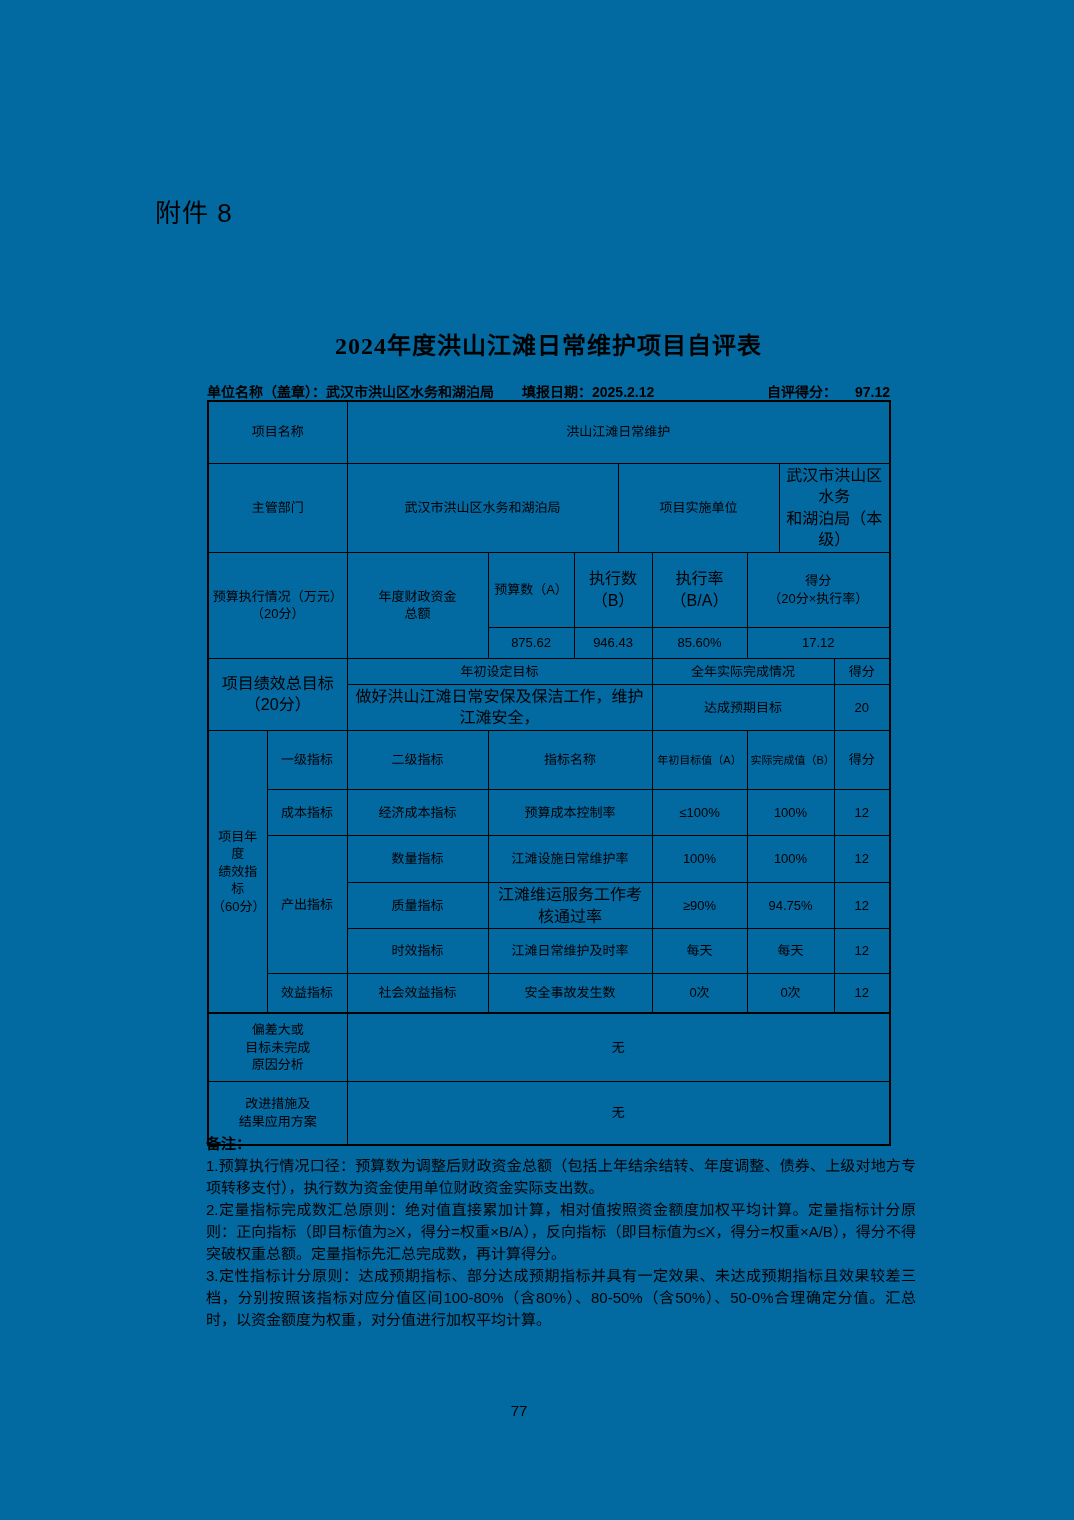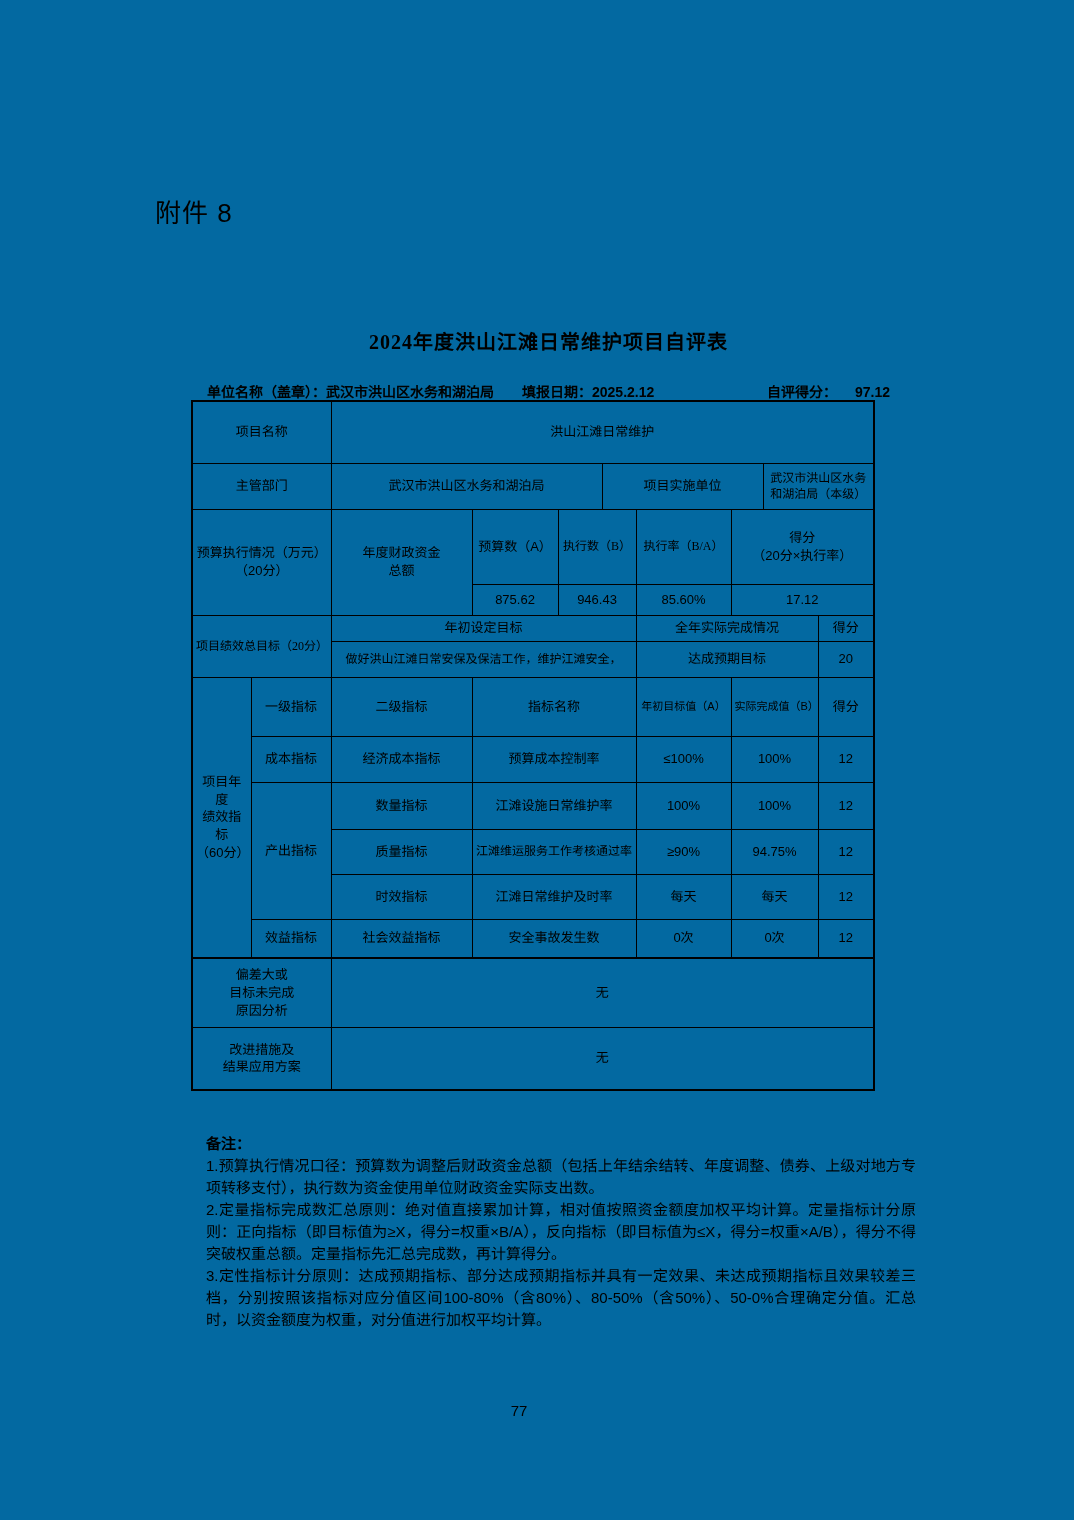--- a/index.html
+++ b/index.html
@@ -12,45 +12,45 @@
     overflow:hidden;
   }
   .attachment{
     position:absolute;left:155px;top:192px;
     font-size:26px;letter-spacing:1px;
   }
   .doc-title{
     position:absolute;left:207px;top:326px;width:683px;
     margin:0;text-align:center;
     font-family:"Liberation Serif",serif;
-    font-size:20px;font-weight:bold;letter-spacing:1px;
+    font-size:24px;font-weight:bold;letter-spacing:1px;
   }
   .meta-row{
     position:absolute;left:207px;top:381px;width:683px;
     display:flex;align-items:flex-end;
     font-size:14px;font-weight:bold;white-space:nowrap;
   }
   .meta-date{margin-left:28px;}
   .meta-score{margin-left:auto;}
   .meta-score-value{margin-left:18px;}
 
   table.eval{
-    position:absolute;left:191px;top:400px;width:683px;
+    position:absolute;left:207px;top:400px;width:683px;
     border-collapse:collapse;table-layout:fixed;
     font-size:13px;line-height:1.35;
     border:2px solid #000;
   }
   table.eval td{
     border:1px solid #000;
     text-align:center;vertical-align:middle;
     padding:1px 3px;overflow:hidden;
   }
   td.pre{white-space:pre-line;}
   td.left{text-align:left;padding-left:7px;}
-  td.s12{font-size:12px;padding:1px 1px;font-family:Liberation Serif, serif;}
+  td.s12{font-size:16px;padding:1px 1px;}
   td.s11{font-size:11px;padding:1px 0;}
   tr.thick td{border-top:2px solid #000;}
 
   .notes{
     position:absolute;left:206px;top:1133px;width:710px;
     font-size:15px;line-height:22px;
     text-align:justify;
   }
   .notes-heading{font-weight:bold;}
   .page-number{

